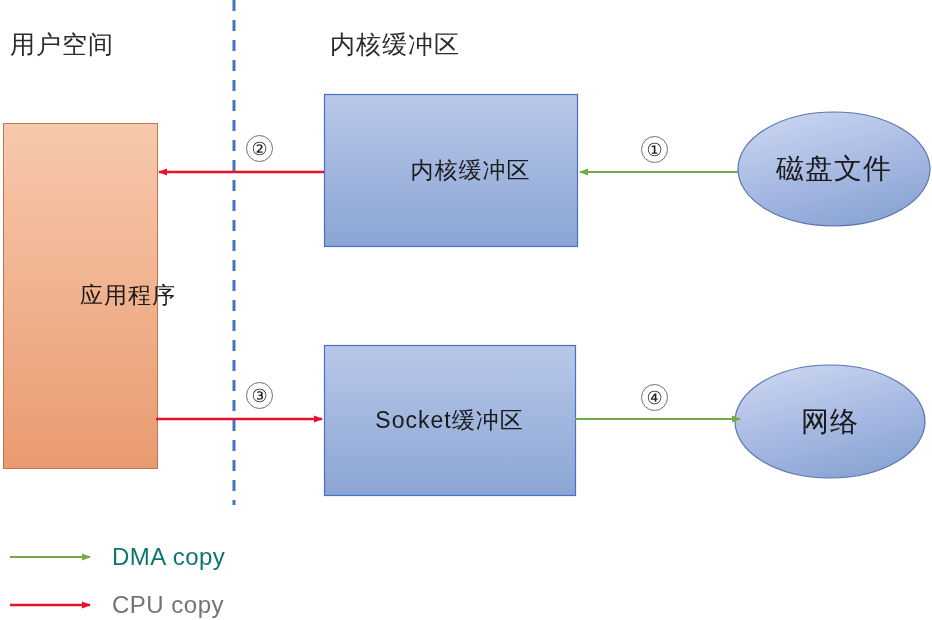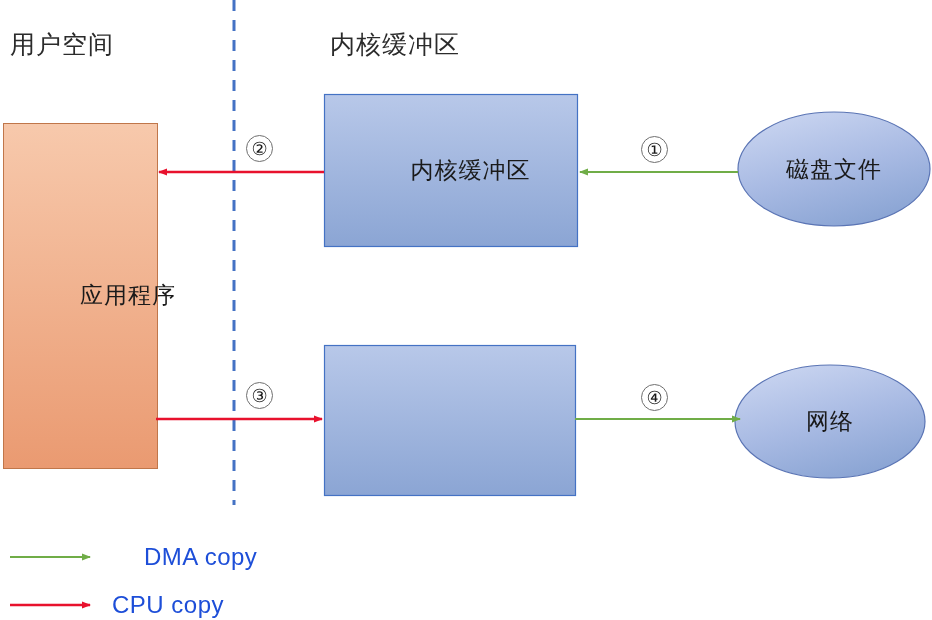--- a/index.html
+++ b/index.html
@@ -39,21 +39,21 @@
     font-size: 25px;
     color: #2b2b2b;
     white-space: nowrap;
     letter-spacing: 1px;
   }
   .box-label {
     font-size: 23px;
     letter-spacing: 1px;
   }
   .ellipse-label {
-    font-size: 23px;
+    font-size: 28px;
     letter-spacing: 1px;
   }
   .step-badge {
     position: absolute;
     width: 27px;
     height: 27px;
     border: 1.4px solid #6f6f6f;
     border-radius: 50%;
     display: flex;
     align-items: center;
@@ -64,25 +64,24 @@
     box-sizing: border-box;
     font-family: "Liberation Serif", "DejaVu Serif", serif;
   }
   .legend-text {
     position: absolute;
     font-size: 24px;
     white-space: nowrap;
     letter-spacing: 0.5px;
   }
   .legend-dma {
-    color: #1d4ed8;
-    margin-left: 32px;
+    color: #0f766e;
   }
   .legend-cpu {
-    color: #1d4ed8;
+    color: #737373;
   }
 </style>
 </head>
 <body>
 
 <div id="canvas">
 
   <svg class="svg-layer" viewBox="0 0 932 620" xmlns="http://www.w3.org/2000/svg">
     <defs>
       <linearGradient id="gradOrange" x1="0" y1="0" x2="0" y2="1">
@@ -130,20 +129,21 @@
     <line x1="10" y1="605" x2="90" y2="605" stroke="#e8112d" stroke-width="2.4" marker-end="url(#arrowRed)"></line>
   </svg>
 
   <div class="zone-title" style="left:10px; top:28px;">用户空间</div>
   <div class="zone-title" style="left:330px; top:28px;">内核缓冲区</div>
 
   <div class="node-label box-label" style="left:3px; top:123px; width:154px; height:345px;padding-left:48px;">应用程序</div>
 
   <div class="node-label box-label" style="left:344px; top:94px; width:253px; height:152px;">内核缓冲区</div>
 
+  <div class="node-label box-label" style="left:324px; top:345px; width:251px; height:150px;">Socket缓冲区</div>
 
   <div class="node-label ellipse-label" style="left:738px; top:112px; width:192px; height:114px;">磁盘文件</div>
 
   <div class="node-label ellipse-label" style="left:735px; top:365px; width:190px; height:113px;font-family:Liberation Serif, serif;">网络</div>
 
   <div class="step-badge" style="left:641px; top:136px;">①</div>
   <div class="step-badge" style="left:246px; top:135px;">②</div>
   <div class="step-badge" style="left:246px; top:382px;">③</div>
   <div class="step-badge" style="left:641px; top:384px;">④</div>
 

